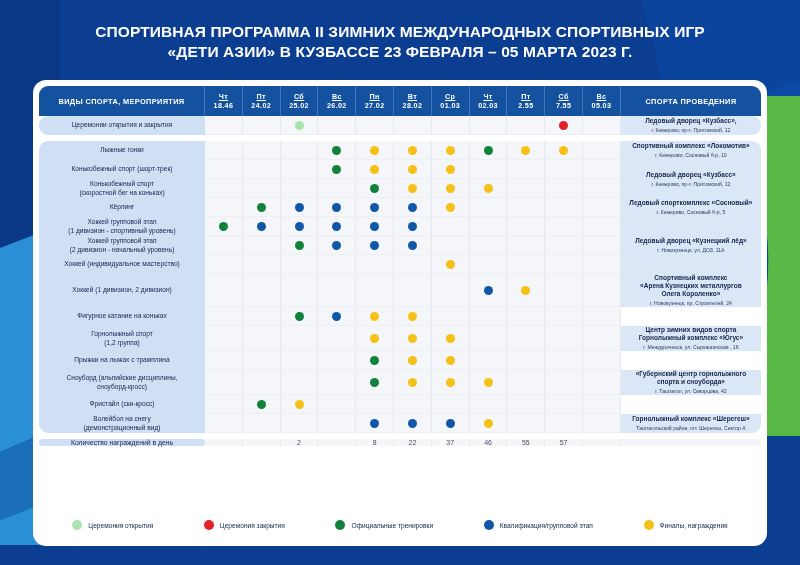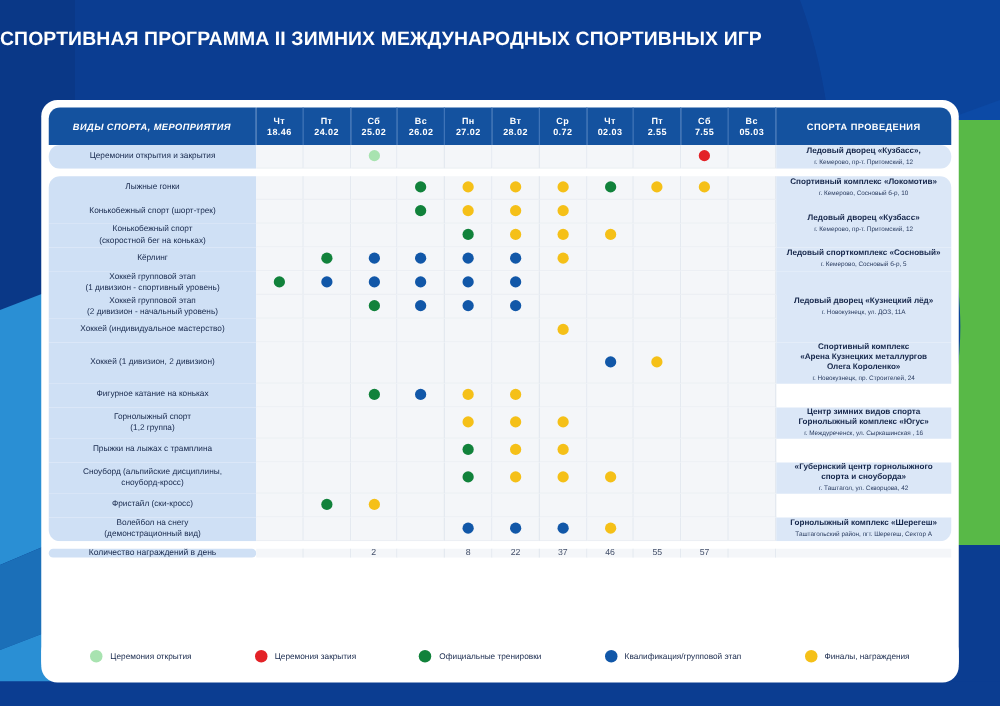--- a/index.html
+++ b/index.html
@@ -10,21 +10,21 @@
     position:relative;
     overflow:hidden;
   }
   
   #bg { position:absolute; inset:0; z-index:0; }
   .page-wrap { position:absolute; inset:0; z-index:2; }
 
   
   .title-block {
     position:absolute; top:22px; left:0; width:800px;
-    text-align:left; z-index:3;
+    text-align:center; z-index:3;
   }
   .title-line {
     color:#ffffff;
     font-weight:bold;
     font-size:15.5px;
     letter-spacing:0.1px;
     line-height:20px;
     white-space:nowrap;
   }
 
@@ -57,23 +57,23 @@
     background:#14529f;
     color:#ffffff;
     font-size:7.2px;
     font-weight:bold;
     letter-spacing:0.35px;
     height:30px;
     vertical-align:middle;
     text-align:center;
     border-right:1px solid #3f74b8;
   }
-  thead th.h-sport { border-radius:9px 0 0 0; font-size:7.4px;font-style:italic; }
+  thead th.h-sport { border-radius:9px 0 0 0; font-size:7.4px; }
   thead th.h-venue { border-radius:0 9px 0 0; border-right:none; font-size:7.4px;}
-  thead th .d-dow { display:block; line-height:9px; }
+  thead th .d-dow { display:block; line-height:9px;text-decoration:underline; }
   thead th .d-date{ display:block; line-height:9px; }
 
   
   td.sport {
     background:#cfe0f5;
     color:#15264a;
     font-size:6.6px;
     line-height:8.4px;
     text-align:center;
     vertical-align:middle;
@@ -160,20 +160,21 @@
   <path d="M756,96 C800,150 800,330 762,430 L800,430 L800,80 Z" fill="#0c4aa6"></path>
   <path d="M700,96 C790,170 790,340 706,436 L800,436 L800,96 Z" fill="#58b947"></path>
   <path d="M760,436 L800,436 L800,565 L740,565 Z" fill="#0b3d91"></path>
   <rect x="0" y="545" width="800" height="20" fill="#0b3d91"></rect>
 </svg>
 
 <div class="page-wrap">
 
   <div class="title-block">
     <div class="title-line">СПОРТИВНАЯ ПРОГРАММА II ЗИМНИХ МЕЖДУНАРОДНЫХ СПОРТИВНЫХ ИГР</div>
+    <div class="title-line">«ДЕТИ АЗИИ» В КУЗБАССЕ 23 ФЕВРАЛЯ – 05 МАРТА 2023 Г.</div>
   </div>
 
   <div class="card">
     <table class="sched">
       <colgroup id="colgroup-holder">
         <col class="c-sport">
       <col class="c-day">
           <col class="c-day">
           <col class="c-day">
           <col class="c-day">
@@ -208,21 +209,21 @@
             <th>
               <span class="d-dow">Пн</span>
               <span class="d-date">27.02</span>
             </th>
             <th>
               <span class="d-dow">Вт</span>
               <span class="d-date">28.02</span>
             </th>
             <th>
               <span class="d-dow">Ср</span>
-              <span class="d-date">0.72</span>
+              <span class="d-date">01.03</span>
             </th>
             <th>
               <span class="d-dow">Чт</span>
               <span class="d-date">02.03</span>
             </th>
             <th>
               <span class="d-dow">Пт</span>
               <span class="d-date">2.55</span>
             </th>
             <th>

